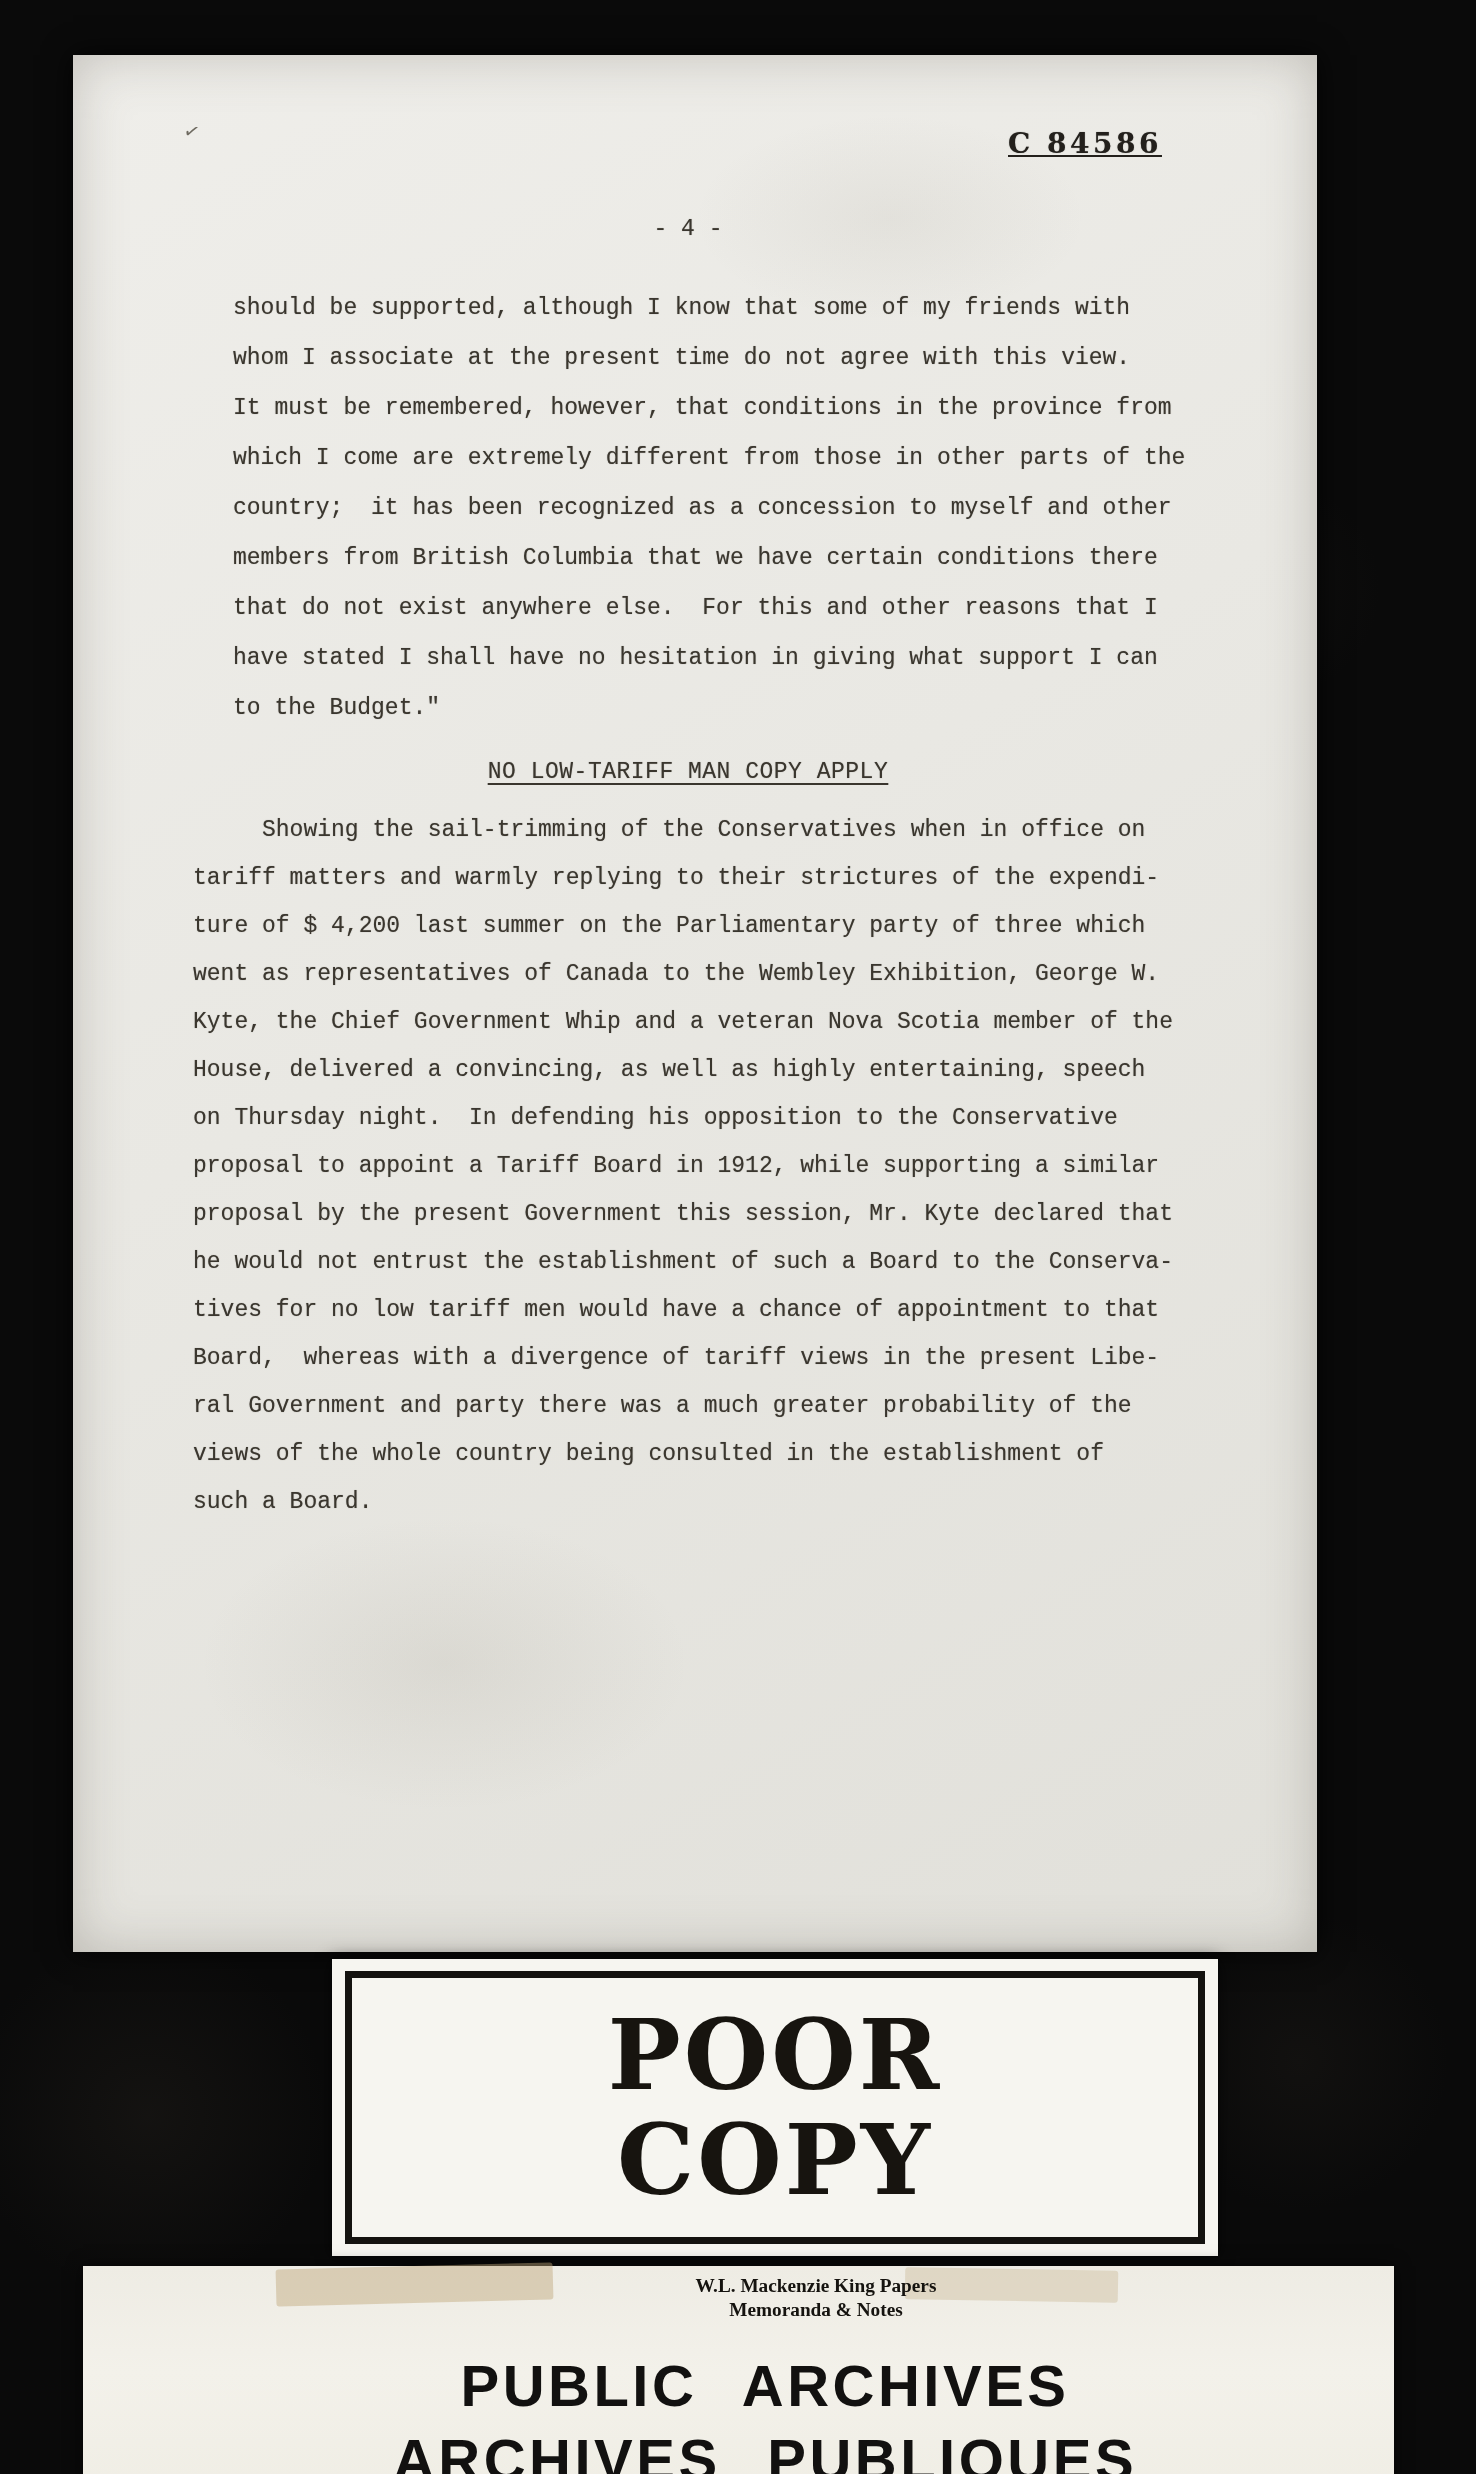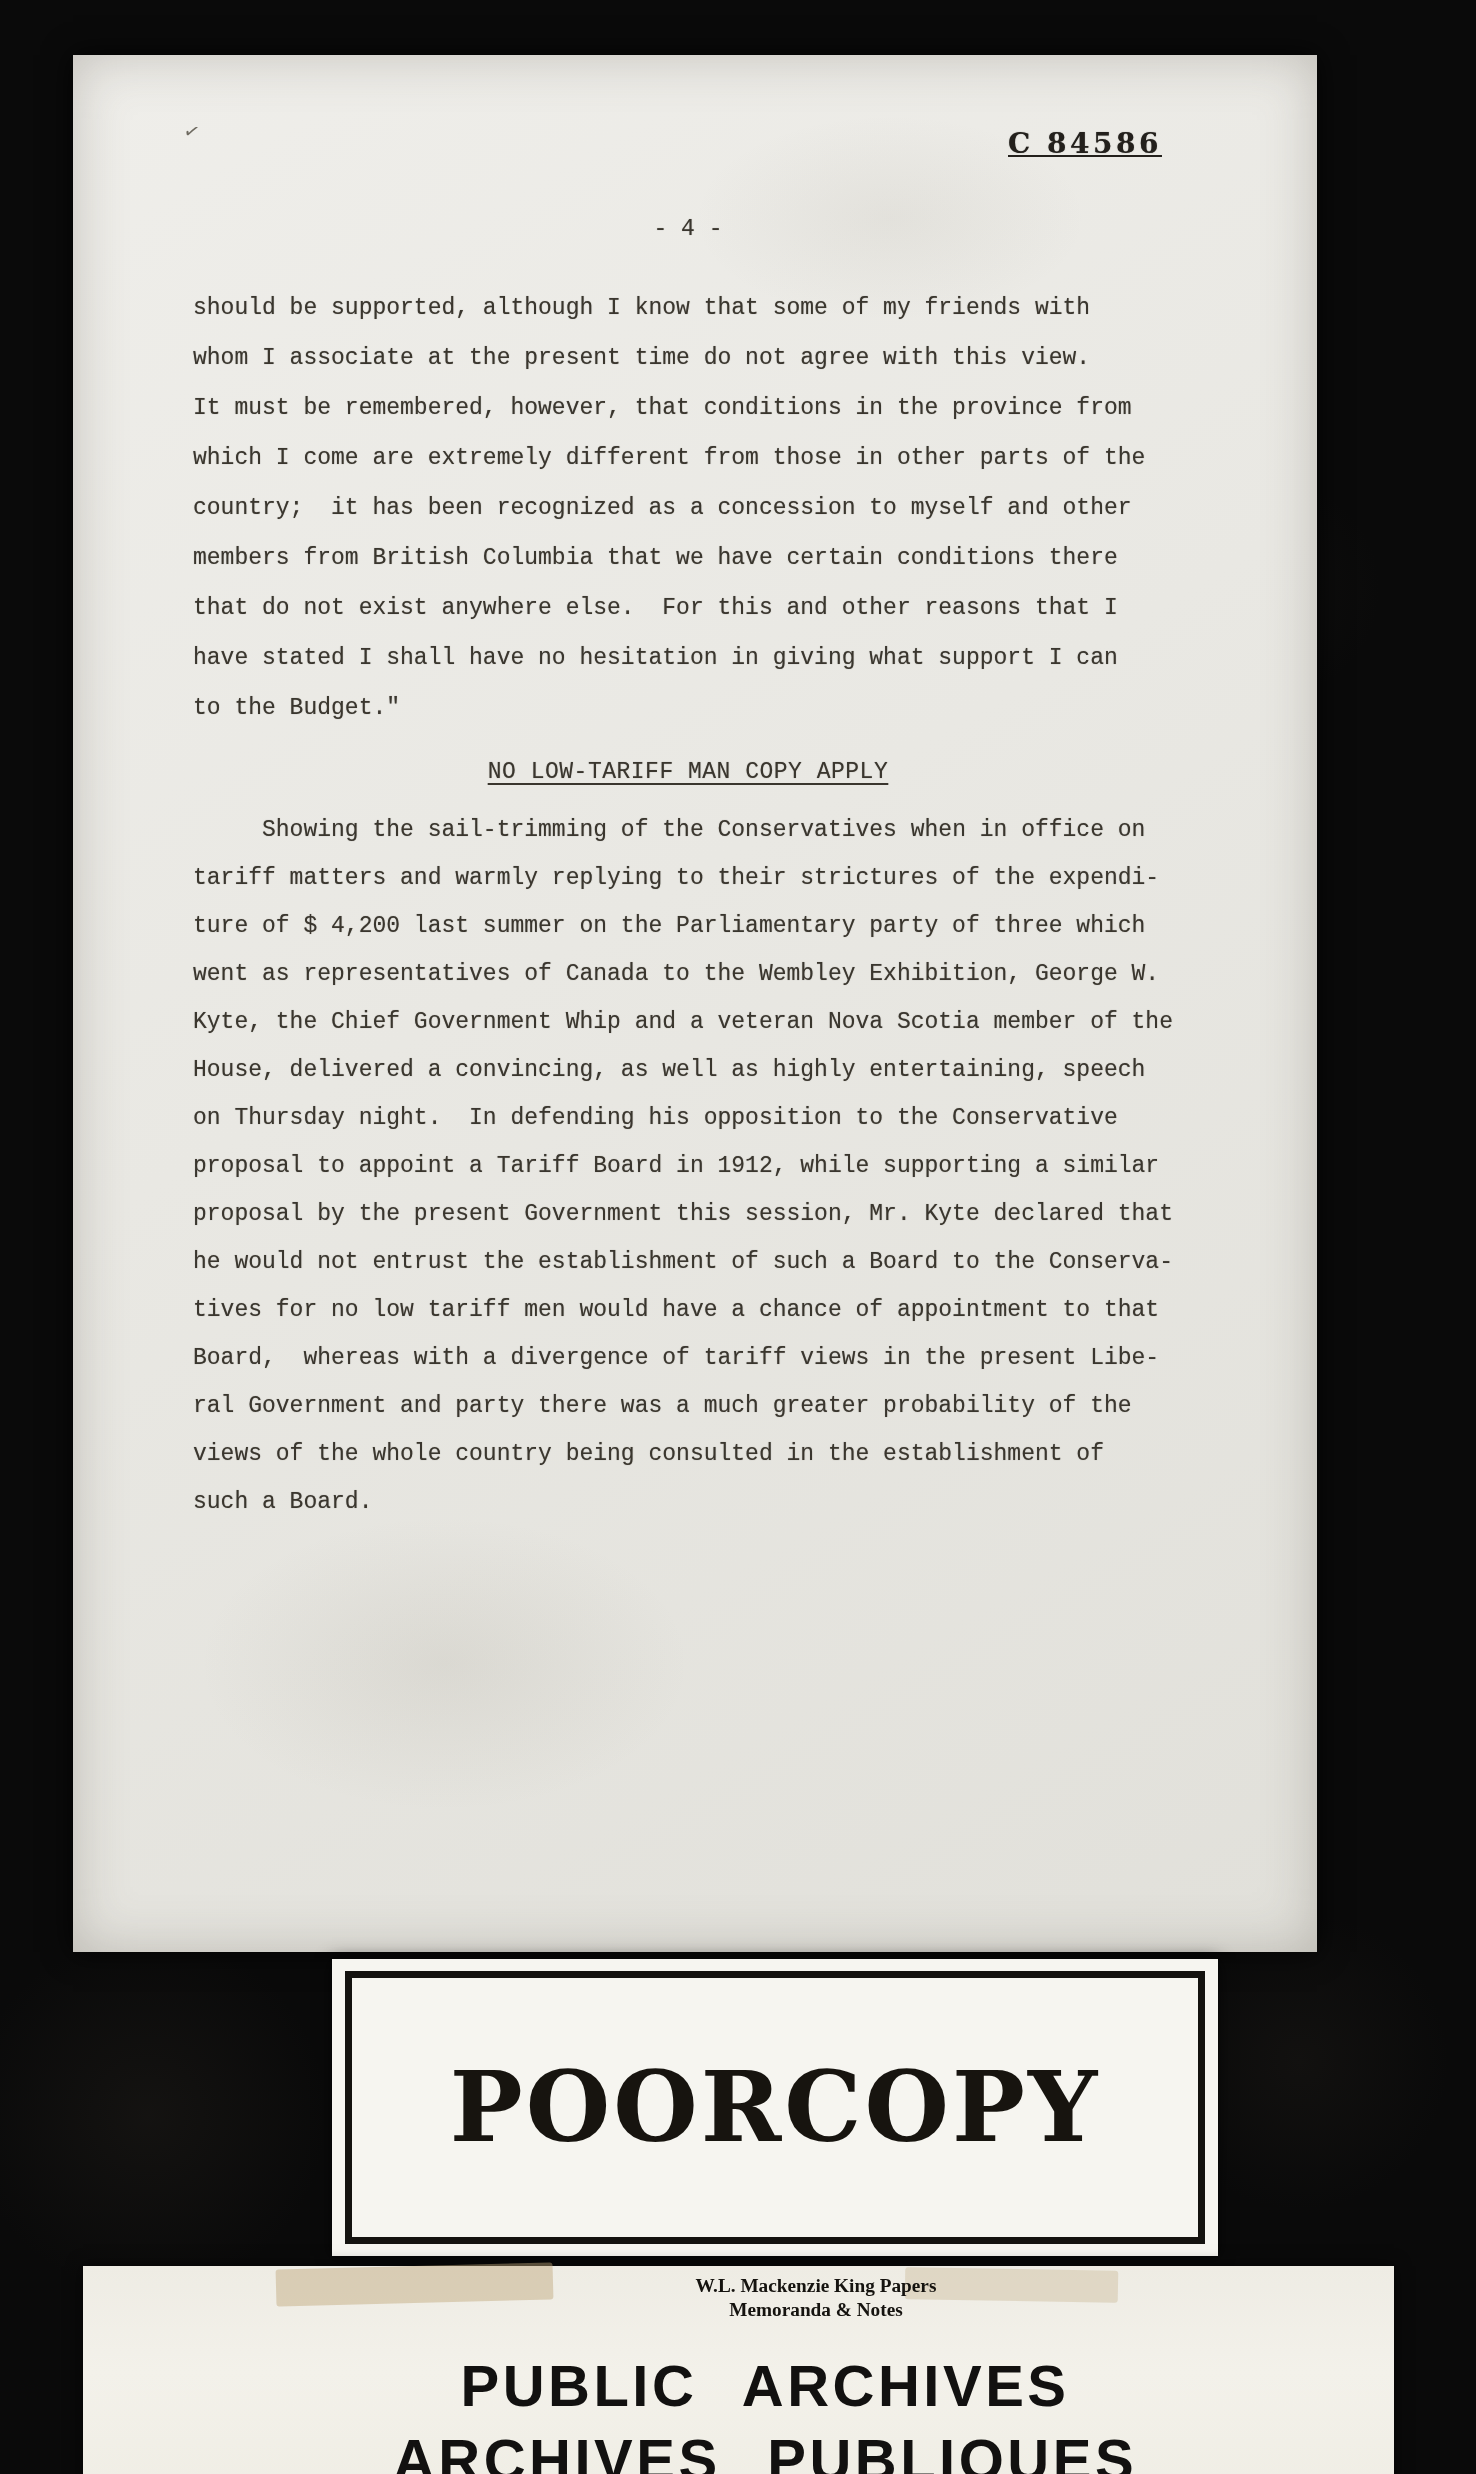--- a/index.html
+++ b/index.html
@@ -48,21 +48,21 @@
     font-family: "DejaVu Sans", sans-serif;
   }
   .page-number {
     position: absolute; left: 120px; top: 161px; width: 990px;
     text-align: center; font-size: 23px;
   }
   .para {
     position: absolute; left: 120px; width: 1029px;
     font-size: 23px; white-space: pre-wrap;
   }
-  .para1 { top: 228px; line-height: 50px; }
+  .para1 { top: 228px; line-height: 50px; margin-left: 40px; }
   .para2 { top: 751px; line-height: 48px; }
   .heading {
     position: absolute; left: 120px; top: 703px; width: 990px;
     text-align: center; font-size: 23px; line-height: 29px;
     letter-spacing: 0.5px;
     text-decoration: underline;
     text-underline-offset: 5px;
     text-decoration-thickness: 1.5px;
   }
   .smudge {
@@ -80,21 +80,21 @@
   
   .poor-card {
     position: absolute; left: 332px; top: 1959px;
     width: 886px; height: 297px;
     background: #f6f5f0;
     box-shadow: 0 0 15px rgba(0,0,0,0.7);
   }
   .poor-frame {
     position: absolute; left: 13px; top: 12px; right: 13px; bottom: 12px;
     border: 7.4px solid #14120f;
-    display: flex; flex-direction: row;
+    display: flex; flex-direction: column;
     align-items: center; justify-content: center;
   }
   .poor-line {
     font-family: "DejaVu Serif", serif;
     font-weight: 700; font-size: 97px; line-height: 105px;
     letter-spacing: 3px; color: #17140f;
   }
 
   
   .arch-strip {

